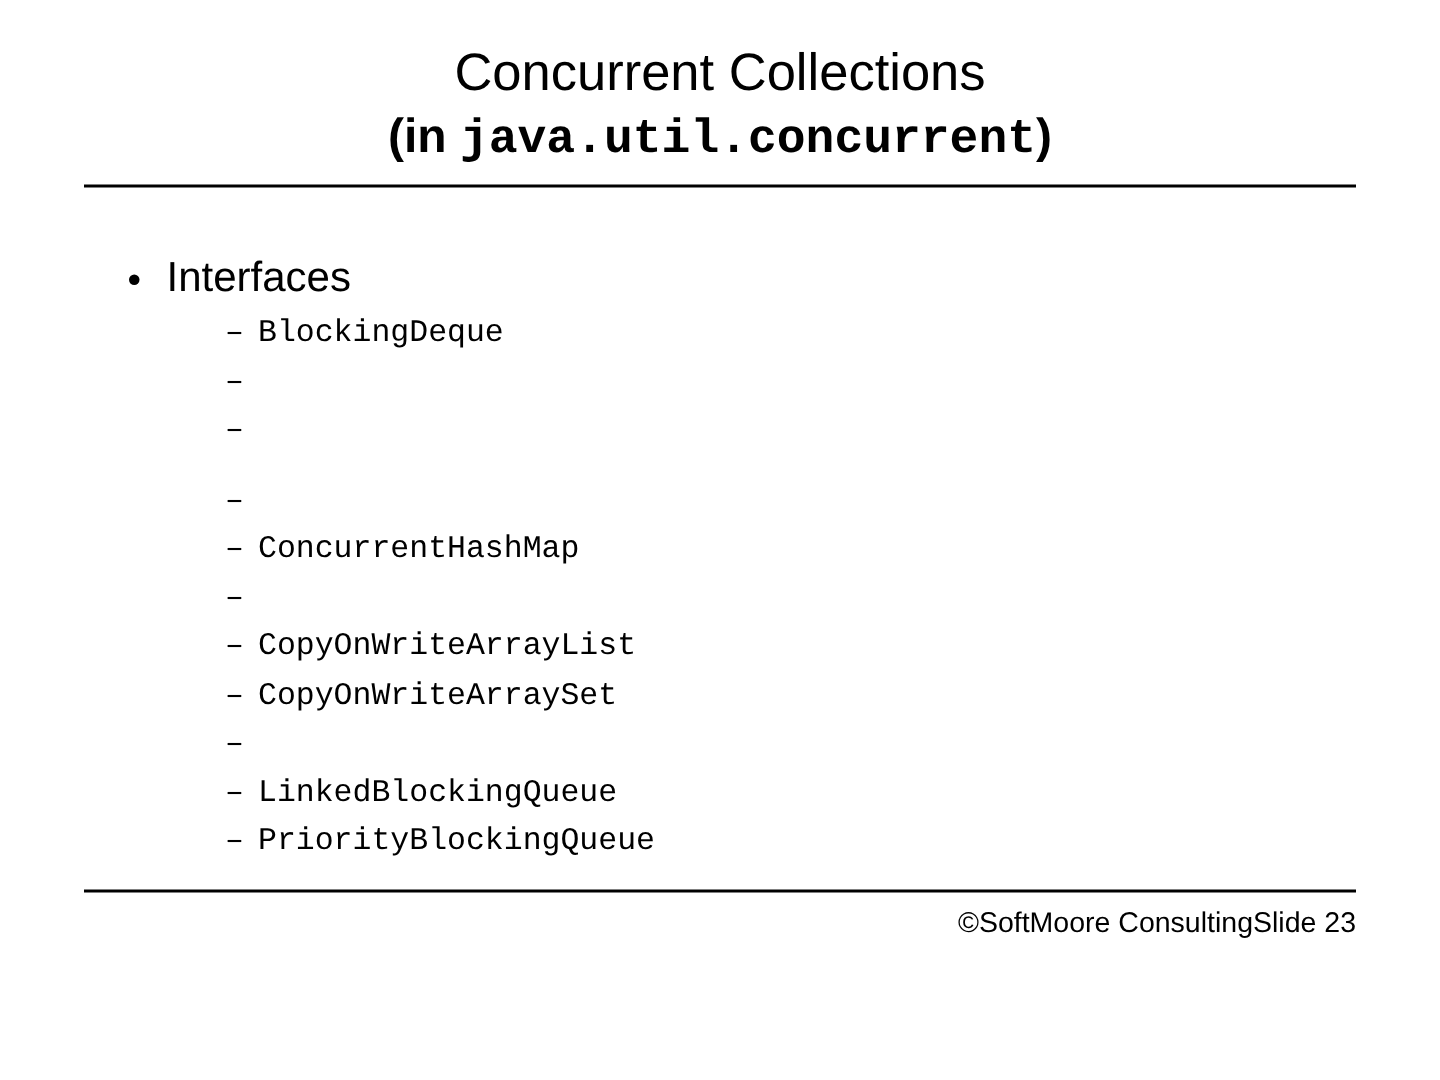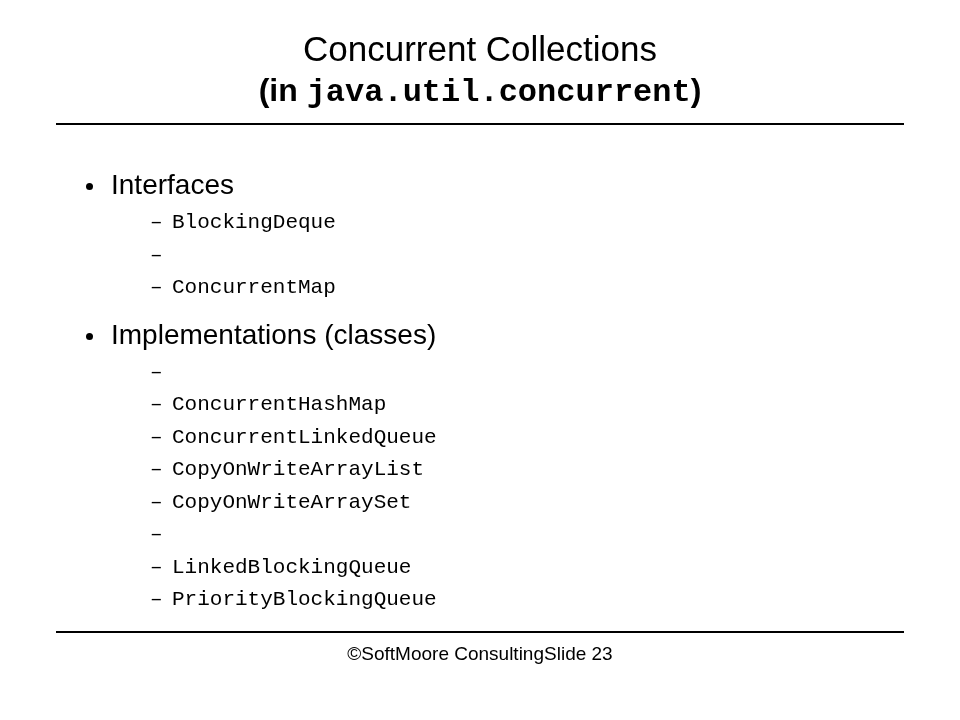--- a/index.html
+++ b/index.html
@@ -65,21 +65,21 @@
   }
   .dash {
     display: inline-block;
     width: 22px;
     flex: 0 0 auto;
   }
   .footer {
     border-top: 2.5px solid #000;
     padding-top: 10px;
     display: flex;
-    justify-content: center;
+    justify-content: flex-end;
     font-size: 19px;
   }
 </style>
 </head>
 <body>
 
 <div class="slide">
 
   <div class="title-block">
     <div class="title-line1">Concurrent Collections</div>
@@ -99,41 +99,35 @@
         <ul class="sub">
           <li>
               <span class="dash">–</span>
               <span>BlockingDeque</span>
             </li>
           <li>
               <span class="dash">–</span>
             </li>
           <li>
               <span class="dash">–</span>
-              <span>ConcurrentMap</span>
             </li>
         </ul>
       </li>
 
       <li>
-        <div class="row">
-          <span class="bullet-dot"></span>
-          <span class="top-label">Implementations (classes)</span>
-        </div>
         <ul class="sub">
           <li>
               <span class="dash">–</span>
             </li>
           <li>
               <span class="dash">–</span>
               <span>ConcurrentHashMap</span>
             </li>
           <li>
               <span class="dash">–</span>
-              <span>ConcurrentLinkedQueue</span>
             </li>
           <li>
               <span class="dash">–</span>
               <span>CopyOnWriteArrayList</span>
             </li>
           <li>
               <span class="dash">–</span>
               <span>CopyOnWriteArraySet</span>
             </li>
           <li>

